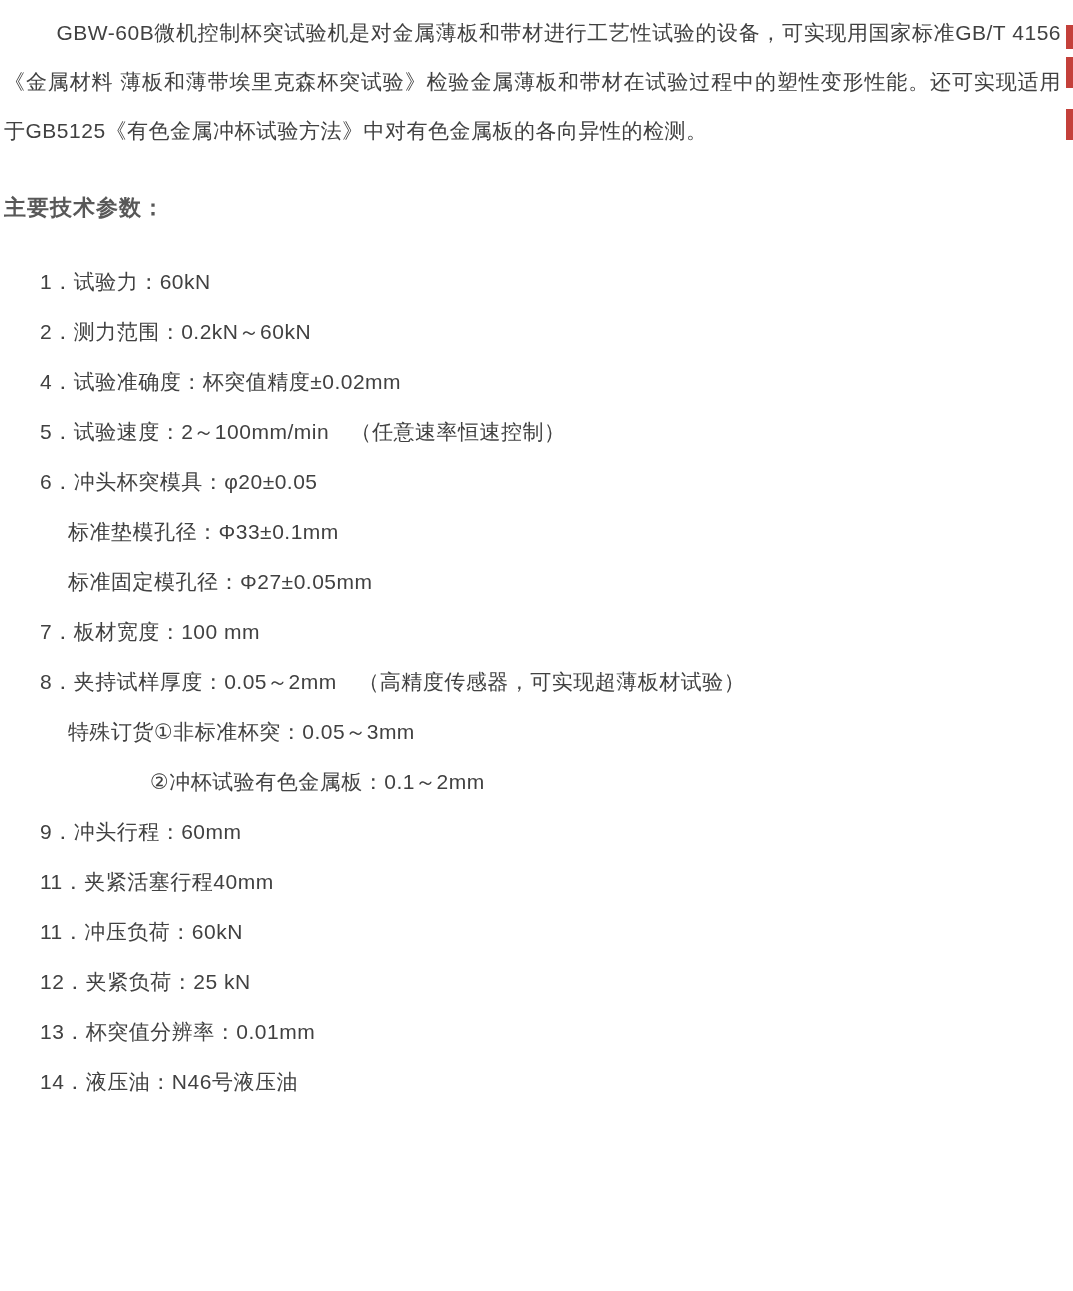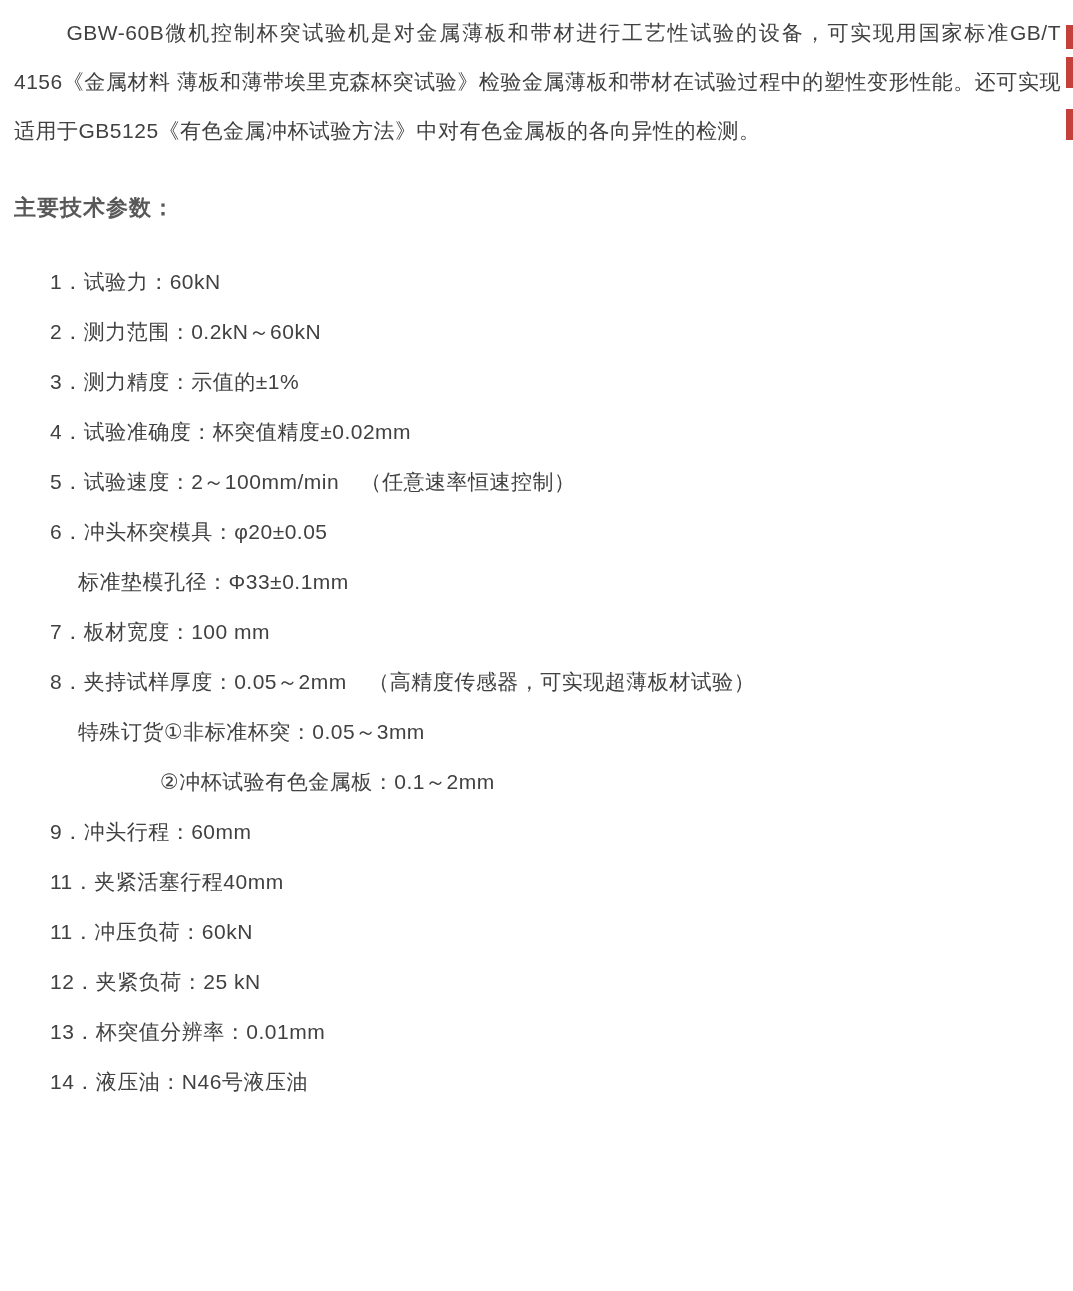--- a/index.html
+++ b/index.html
@@ -8,21 +8,21 @@
   }
   body {
     position: relative;
     width: 1073px;
     height: 1291px;
     background: #ffffff;
     overflow: hidden;
     font-family: "Liberation Sans", "DejaVu Sans", sans-serif;
   }
   .content {
-    padding: 8px 12px 0 14px;
+    padding: 8px 12px 0 4px;
   }
   .body-para {
     margin: 0;
     font-size: 21px;
     line-height: 49px;
     text-align: justify;
     text-indent: 2.5em;
     color: #414141;
     letter-spacing: 0.5px;
   }
@@ -59,25 +59,25 @@
 <div class="content">
 
   <p class="body-para">GBW-60B微机控制杯突试验机是对金属薄板和带材进行工艺性试验的设备，可实现用国家标准GB/T 4156《金属材料 薄板和薄带埃里克森杯突试验》检验金属薄板和带材在试验过程中的塑性变形性能。还可实现适用于GB5125《有色金属冲杯试验方法》中对有色金属板的各向异性的检测。</p>
 
 
   <h2 class="heading">主要技术参数：</h2>
 
   <div class="params">
     <div class="param lvl1">1．试验力：60kN</div>
     <div class="param lvl1">2．测力范围：0.2kN～60kN</div>
-    <div class="param lvl1">3．测力精度：示值的±1%</div>
     <div class="param lvl1">4．试验准确度：杯突值精度±0.02mm</div>
     <div class="param lvl1">5．试验速度：2～100mm/min　（任意速率恒速控制）</div>
     <div class="param lvl1">6．冲头杯突模具：φ20±0.05</div>
     <div class="param lvl2">标准垫模孔径：Φ33±0.1mm</div>
+    <div class="param lvl2">标准固定模孔径：Φ27±0.05mm</div>
     <div class="param lvl1">7．板材宽度：100 mm</div>
     <div class="param lvl1">8．夹持试样厚度：0.05～2mm　（高精度传感器，可实现超薄板材试验）</div>
     <div class="param lvl2">特殊订货①非标准杯突：0.05～3mm</div>
     <div class="param lvl3">②冲杯试验有色金属板：0.1～2mm</div>
     <div class="param lvl1">9．冲头行程：60mm</div>
     <div class="param lvl1">11．夹紧活塞行程40mm</div>
     <div class="param lvl1">11．冲压负荷：60kN</div>
     <div class="param lvl1">12．夹紧负荷：25 kN</div>
     <div class="param lvl1">13．杯突值分辨率：0.01mm</div>
     <div class="param lvl1">14．液压油：N46号液压油</div>

